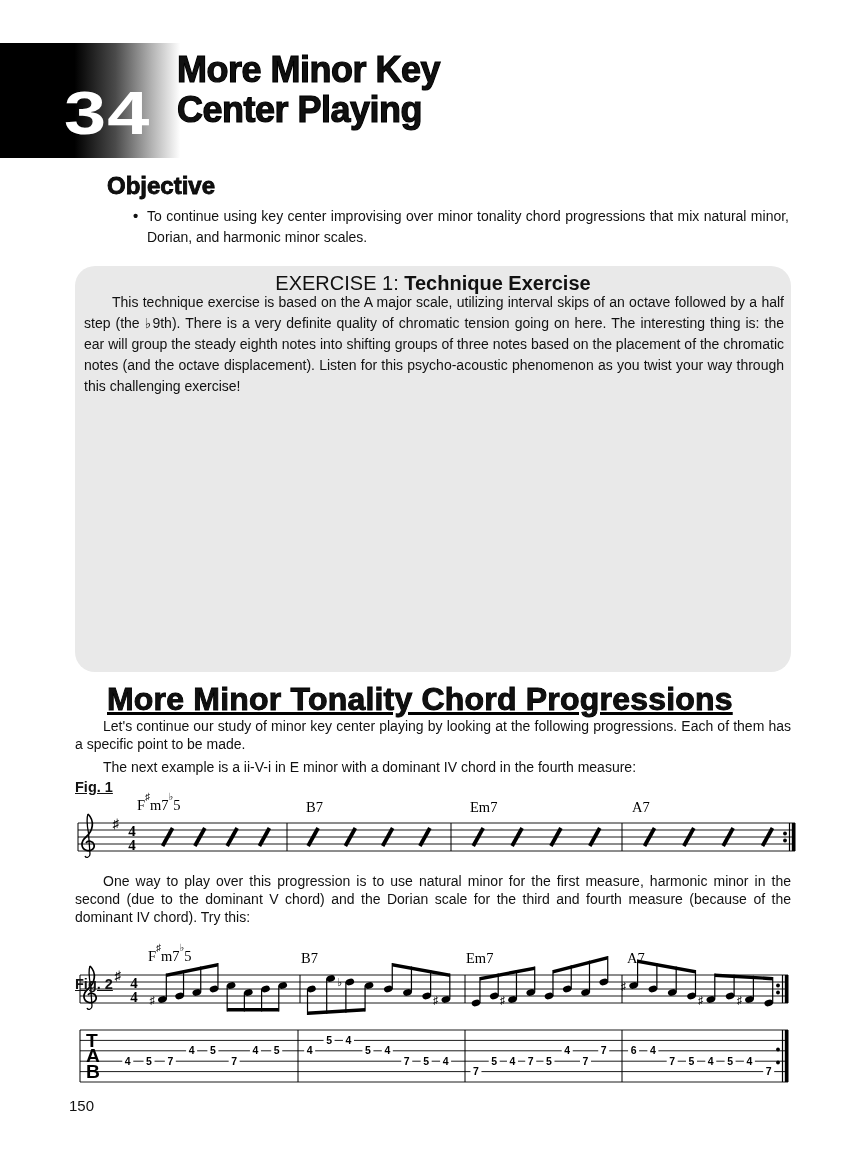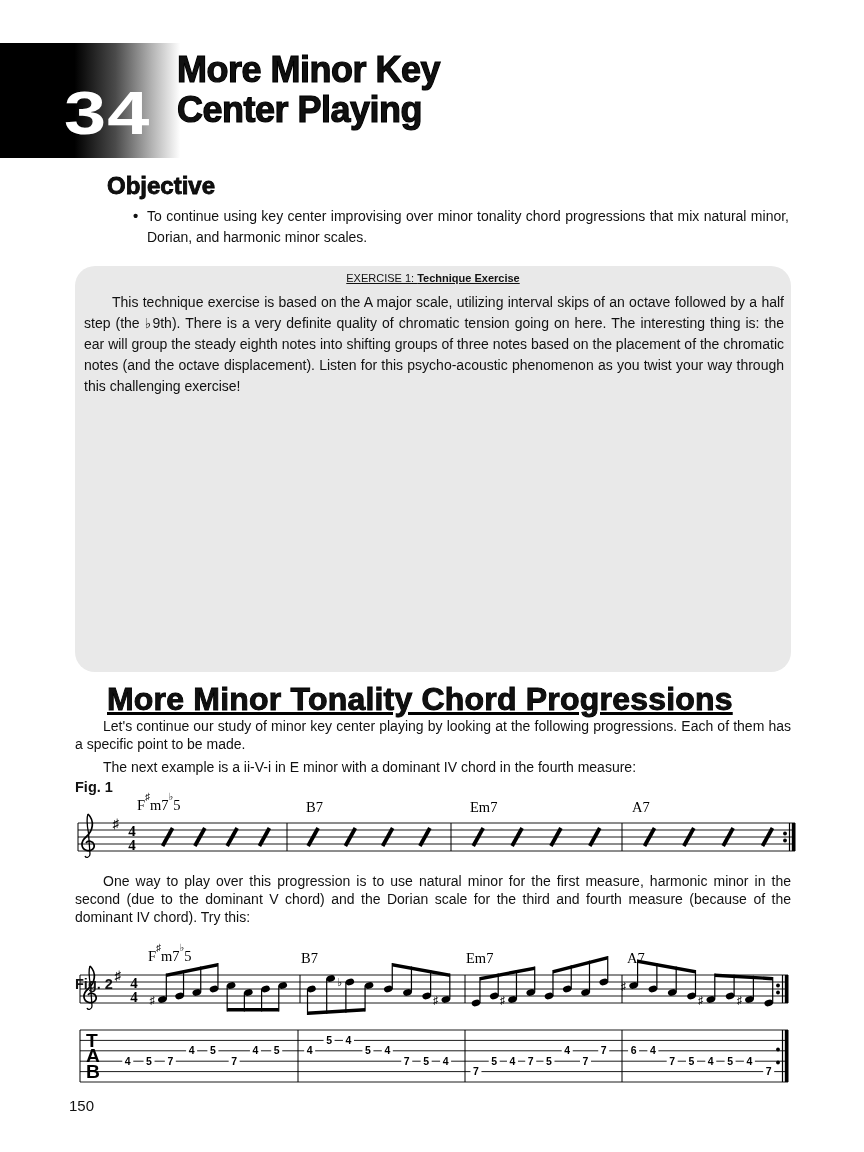--- a/index.html
+++ b/index.html
@@ -9,29 +9,29 @@
   .chapter-box{left:0;top:43px;width:186px;height:115px;
      background:linear-gradient(90deg,#000 0%,#000 40%,#4a4a4a 62%,#b5b5b5 82%,#fff 97%);}
   .chapter-num{left:64px;top:84px;font-size:62px;font-weight:bold;color:#fff;line-height:58px;
      transform:scaleX(1.22);transform-origin:left;letter-spacing:1px;}
   .page-title{left:177px;top:50px;font-size:36px;font-weight:bold;line-height:40px;
      letter-spacing:-0.5px;-webkit-text-stroke:1.1px #000;}
   .h-objective{left:107px;top:172px;font-size:24px;font-weight:bold;-webkit-text-stroke:0.8px #000;}
   .bullet-dot{left:133px;top:207px;font-size:15px;font-weight:bold;}
   .bullet-text{left:147px;top:206px;width:642px;font-size:14px;line-height:21px;text-align:justify;}
   .ex-box{left:75px;top:266px;width:716px;height:406px;background:#e9e9e9;border-radius:20px;}
-  .ex-title{left:75px;top:272px;width:716px;text-align:center;font-size:11px;text-decoration:underline;}
+  .ex-title{left:75px;top:272px;width:716px;text-align:center;font-size:20px;}
   .ex-title b{font-weight:bold;}
   .ex-body{left:84px;top:292px;width:700px;font-size:14px;line-height:21px;text-align:justify;
      text-indent:28px;}
   .h-section{left:107px;top:681px;font-size:32px;font-weight:bold;-webkit-text-stroke:0.9px #000;
      letter-spacing:0.2px;text-decoration:underline;}
   .para{left:75px;width:716px;font-size:14px;line-height:18px;text-align:justify;text-indent:28px;}
   .p1{top:717px;} .p2{top:758px;} .p3{top:872px;}
-  .fig-label{left:75px;font-size:14.5px;font-weight:bold;}
+  .fig-label{left:75px;font-size:14.5px;font-weight:bold;text-decoration:underline;}
   .f1{top:779px;} .f2{top:976px;}
   .chord{font-family:"Liberation Serif","DejaVu Serif",serif;font-size:14.5px;color:#000;}
   .chord sup{font-size:68%;line-height:0;position:relative;top:-0.45em;}
   .pgnum{left:69px;top:1084px;font-size:15px;font-weight:normal;margin-top:13px;}
   svg{position:absolute;left:0;top:0;pointer-events:none;}
 </style>
 </head>
 <body>
 
 <div class="page">

